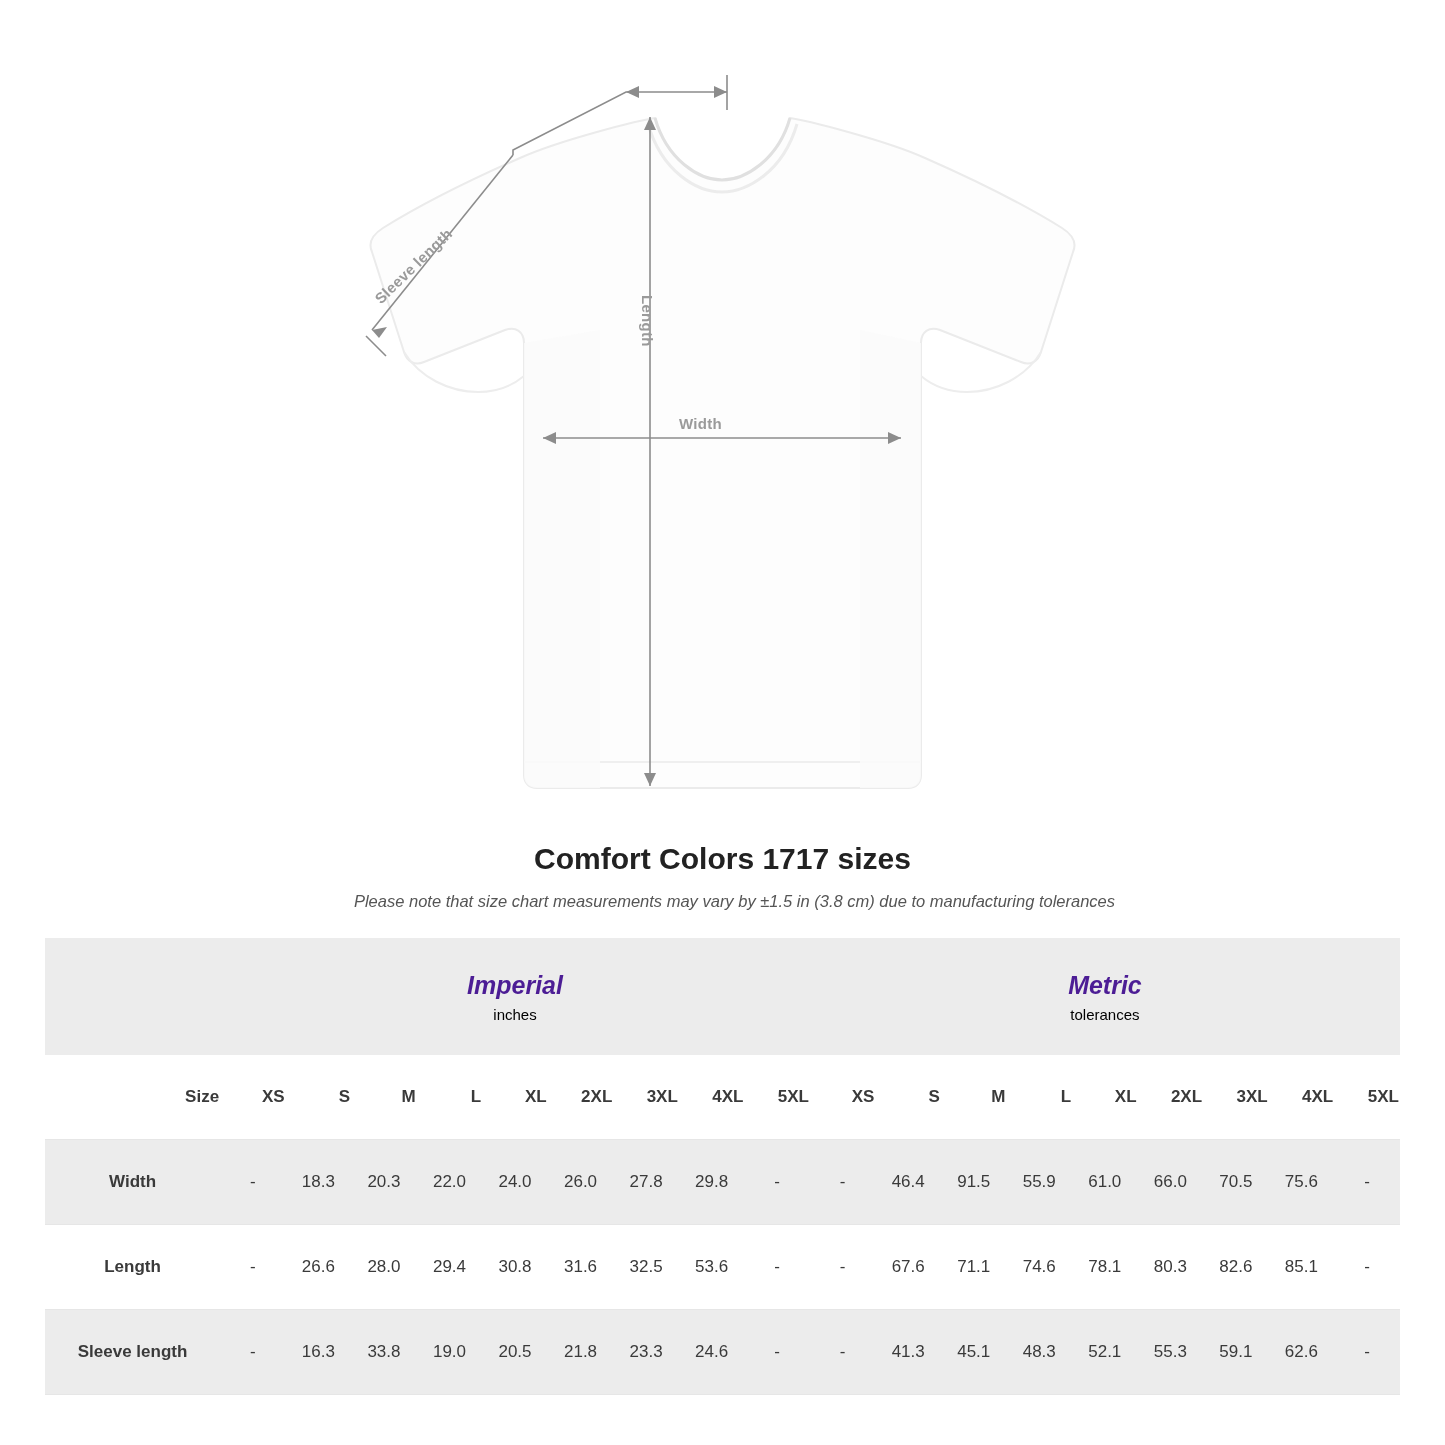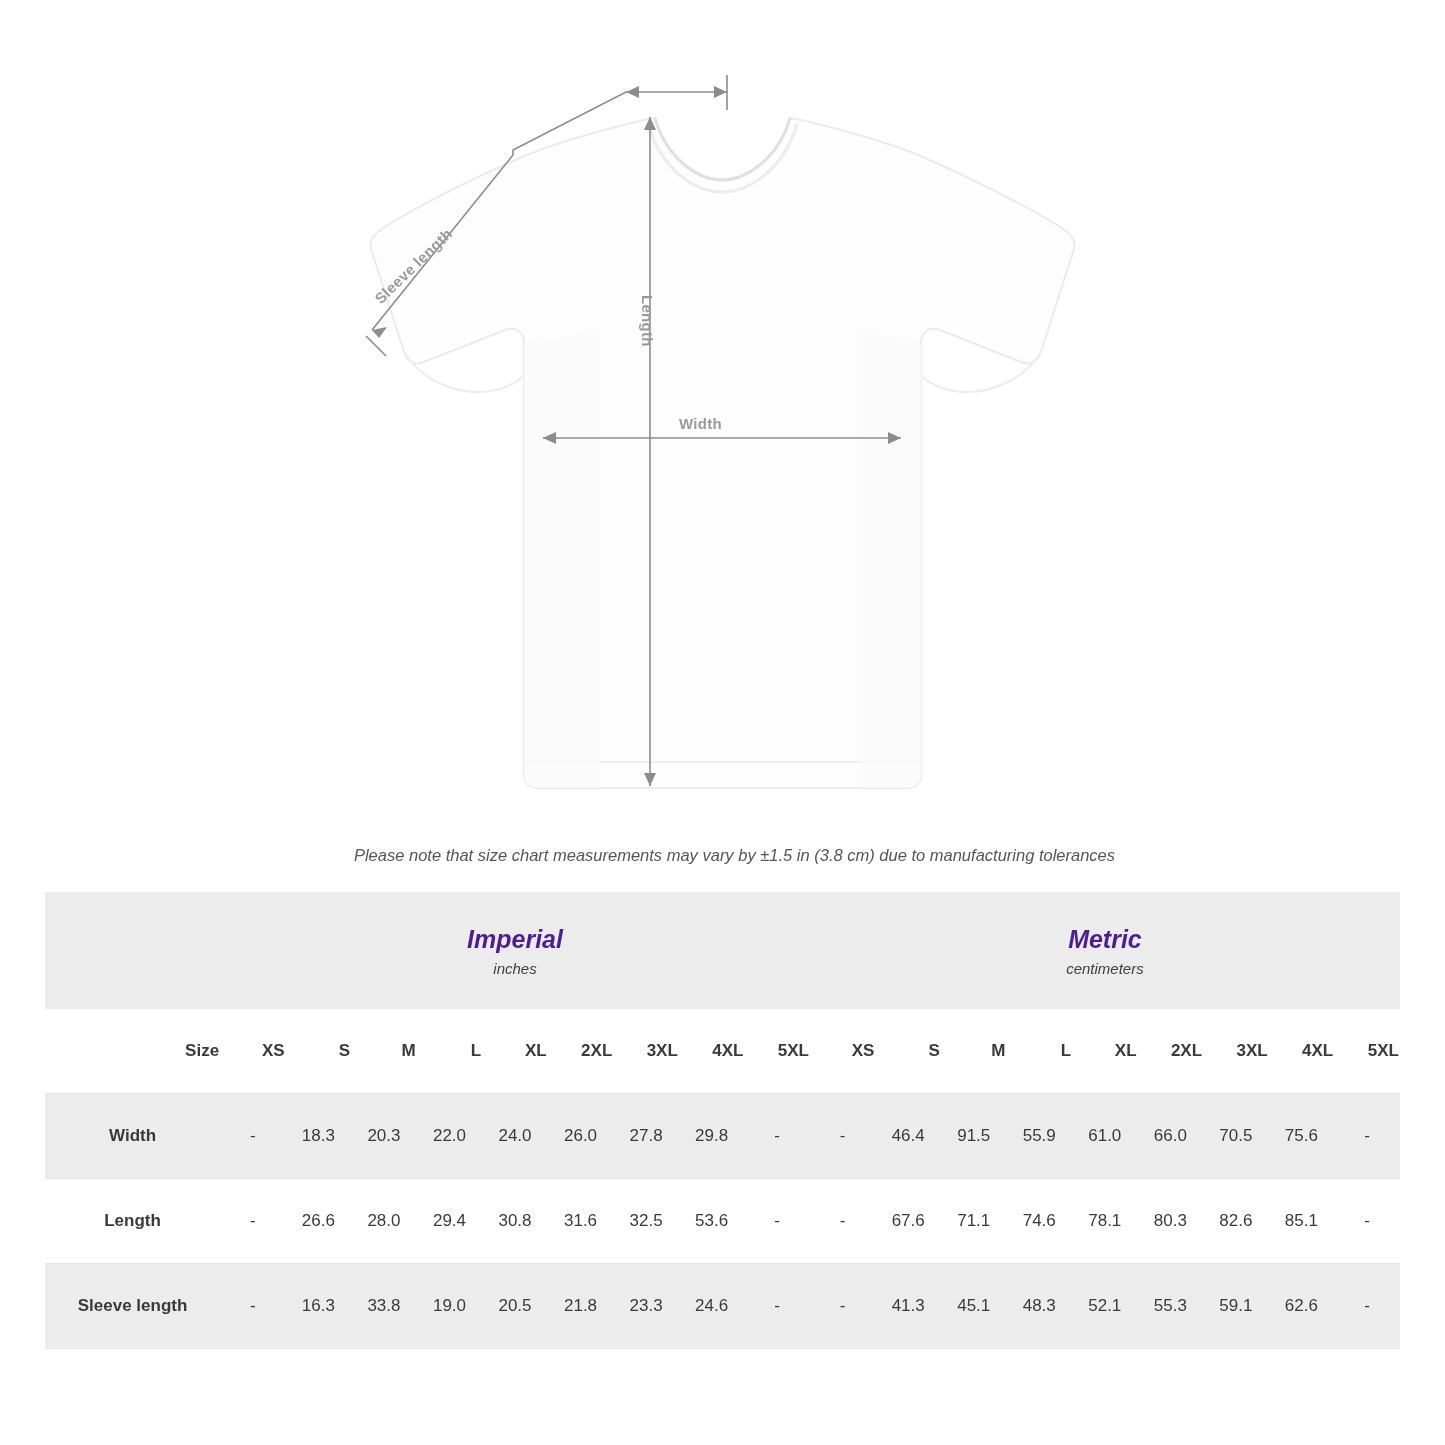--- a/index.html
+++ b/index.html
@@ -91,22 +91,21 @@
   }
   .unit-name {
     font-size: 25px;
     font-style: italic;
     font-weight: bold;
     color: #4c1d95;
     line-height: 1.25;
   }
   .unit-sub {
     font-size: 15px;
-    font-style: italic;
-    color: #404040;
+    color: #000000;
     margin-top: 4px;
   }
 
   .size-row td {
     height: 82px;
     text-align: right;
     vertical-align: middle;
     font-size: 17px;
     color: #3a3a3a;
     background: #ffffff;
@@ -200,20 +199,21 @@
       <line x1="366" y1="336" x2="386" y2="356"></line>
     </g>
   </svg>
 
   <div class="dim-label label-width">Width</div>
   <div class="dim-label label-length">Length</div>
   <div class="dim-label label-sleeve">Sleeve length</div>
 </div>
 
 <div class="title-block">
+  <h1 class="chart-title">Comfort Colors 1717 sizes</h1>
   <p class="chart-note">Please note that size chart measurements may vary by ±1.5 in (3.8 cm) due to manufacturing tolerances</p>
 </div>
 
 <div class="table-wrap">
   <table class="size-table">
     <colgroup>
       <col class="label-col">
       <col class="data-col">
         <col class="data-col">
         <col class="data-col">
@@ -235,21 +235,21 @@
     </colgroup>
     <tbody>
       <tr class="unit-head">
         <td></td>
         <td colspan="9">
           <div class="unit-name">Imperial</div>
           <div class="unit-sub">inches</div>
         </td>
         <td colspan="9">
           <div class="unit-name">Metric</div>
-          <div class="unit-sub">centimeters</div>
+          <div class="unit-sub">tolerances</div>
         </td>
       </tr>
 
       <tr class="size-row">
         <td class="rowhead">Size</td>
         <td class="colhead">XS</td>
         <td class="colhead">S</td>
         <td class="colhead">M</td>
         <td class="colhead">L</td>
         <td class="colhead">XL</td>

